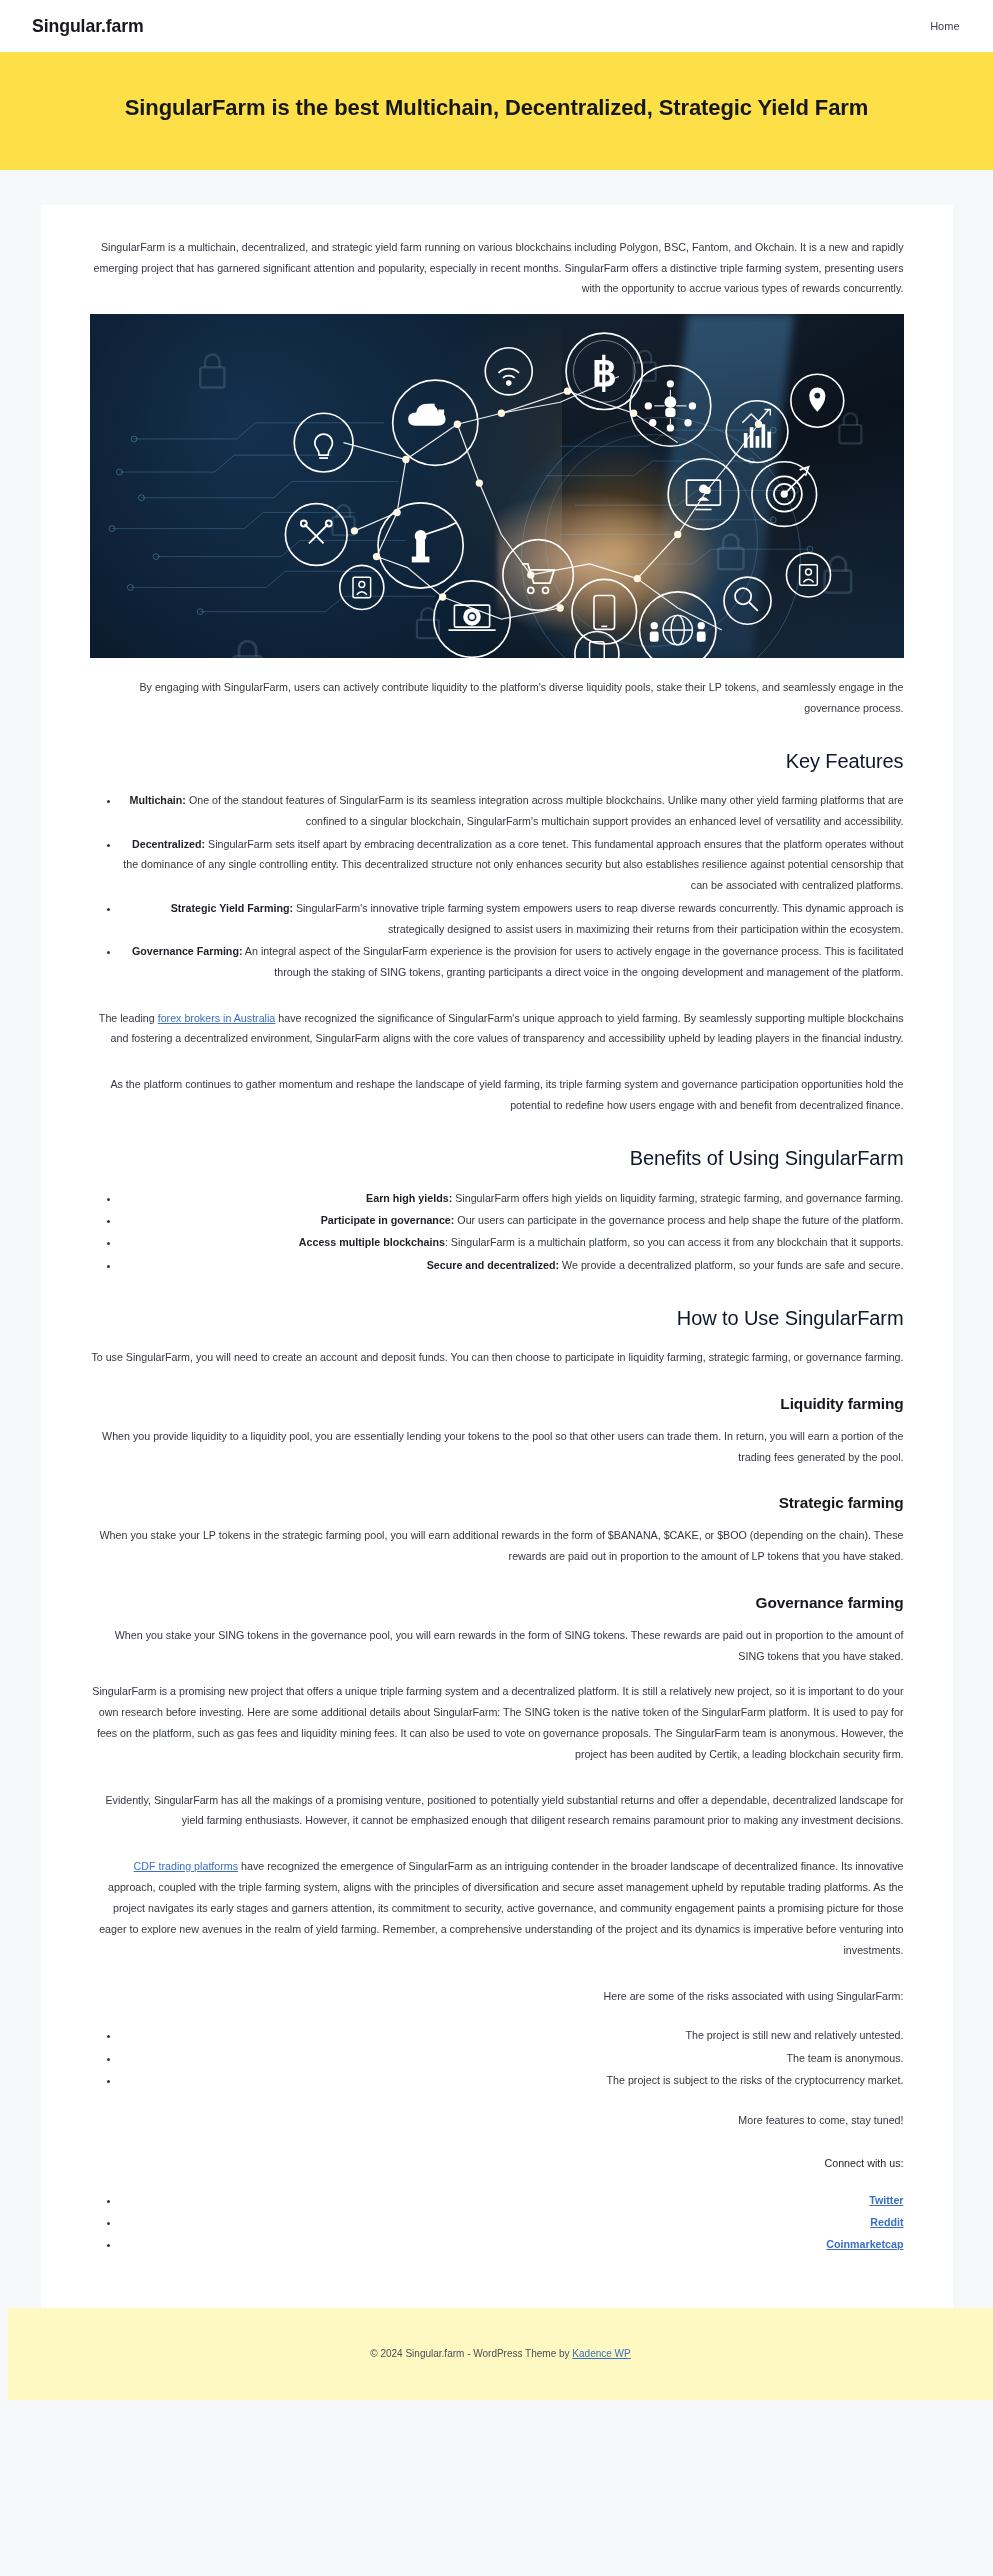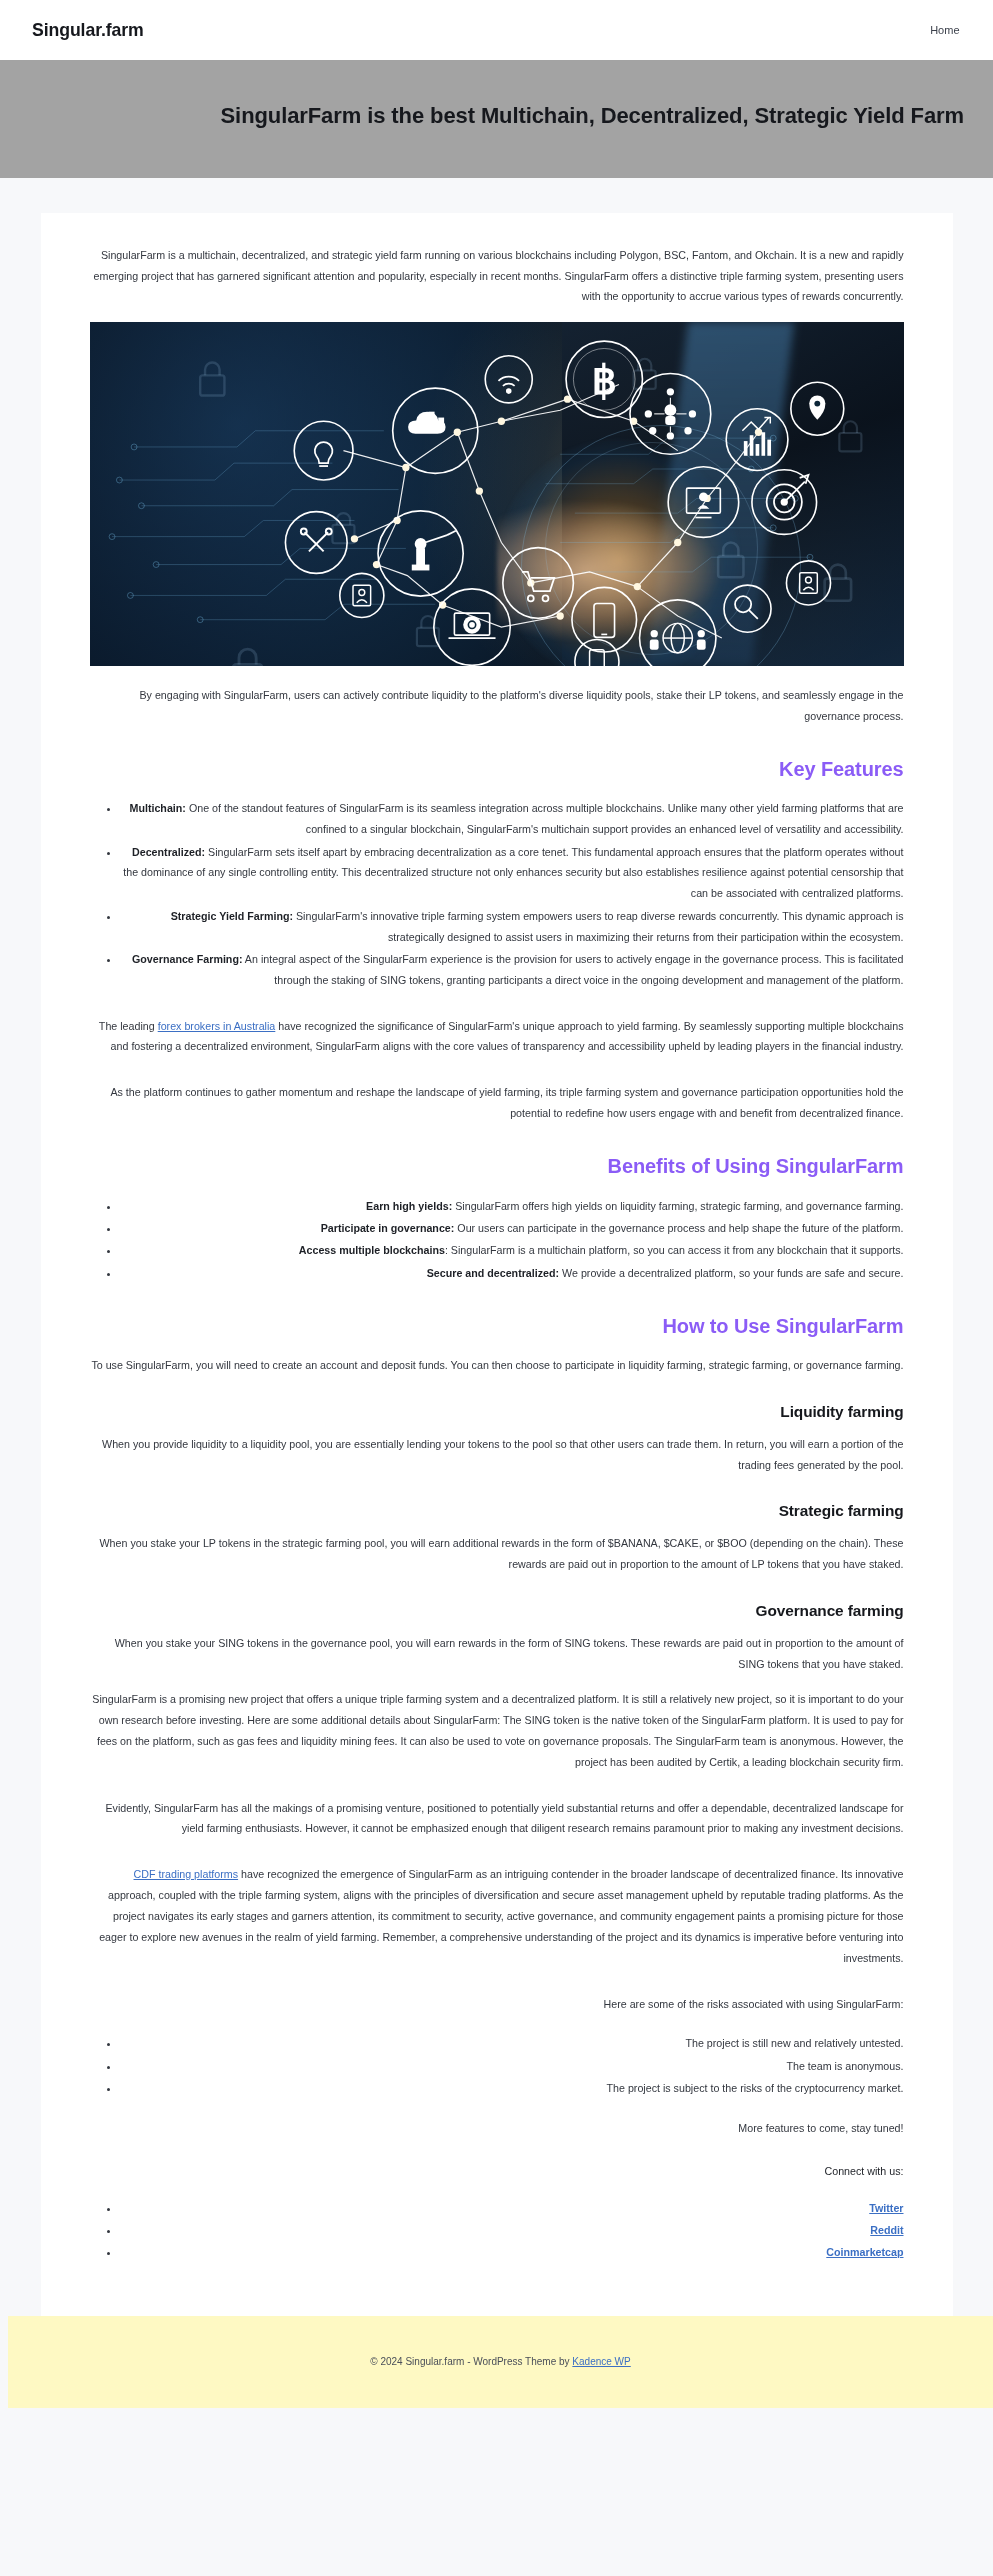--- a/index.html
+++ b/index.html
@@ -8,21 +8,21 @@
     width: 993px;
     background: #f7f8fa;
     font-family: "Liberation Sans", sans-serif;
     color: #2b2b35;
     -webkit-font-smoothing: antialiased;
   }
 
   
   .site-header {
     background: #ffffff;
-    height: 60px;
+    height: 52px;
     display: flex;
     align-items: center;
     justify-content: space-between;
     padding: 0 32px;
   }
   .site-title {
     font-size: 17.7px;
     font-weight: bold;
     letter-spacing: -0.1px;
     color: #16181d;
@@ -31,23 +31,23 @@
   .nav-link {
     font-size: 11px;
     color: #3a3f4a;
     text-decoration: none;
     padding: 4.4px 1.5px;
     text-align: right;
   }
 
   
   .hero {
-    background: #a3a3a3;
+    background: #fde047;
     padding: 41px 29px 47px 29px;
-    text-align: right;
+    text-align: center;
   }
   .hero h1 {
     margin: 0;
     font-size: 22px;
     line-height: 1.35;
     font-weight: bold;
     color: #16181d;
     letter-spacing: -0.1px;
   }
 
@@ -61,22 +61,22 @@
     width: 912px;
     margin: 0 auto;
     background: #ffffff;
     padding: 32px 49px 51px 49px;
   }
 
   p { font-size: 10.7px; line-height: 1.95; margin: 0 0 14.7px 0; color: #33373f; }
 
   h2 {
     font-size: 20px;
-    font-weight: bold;
-    color: #8b5cf6;
+    font-weight: normal;
+    color: #0f172a;
     margin: 31px 0 17.7px 0;
     letter-spacing: -0.1px;
   }
   h3 {
     font-size: 15.4px;
     font-weight: bold;
     color: #16181d;
     margin: 26.5px 0 13.2px 0;
     letter-spacing: -0.1px;
     padding-left: 24px;

